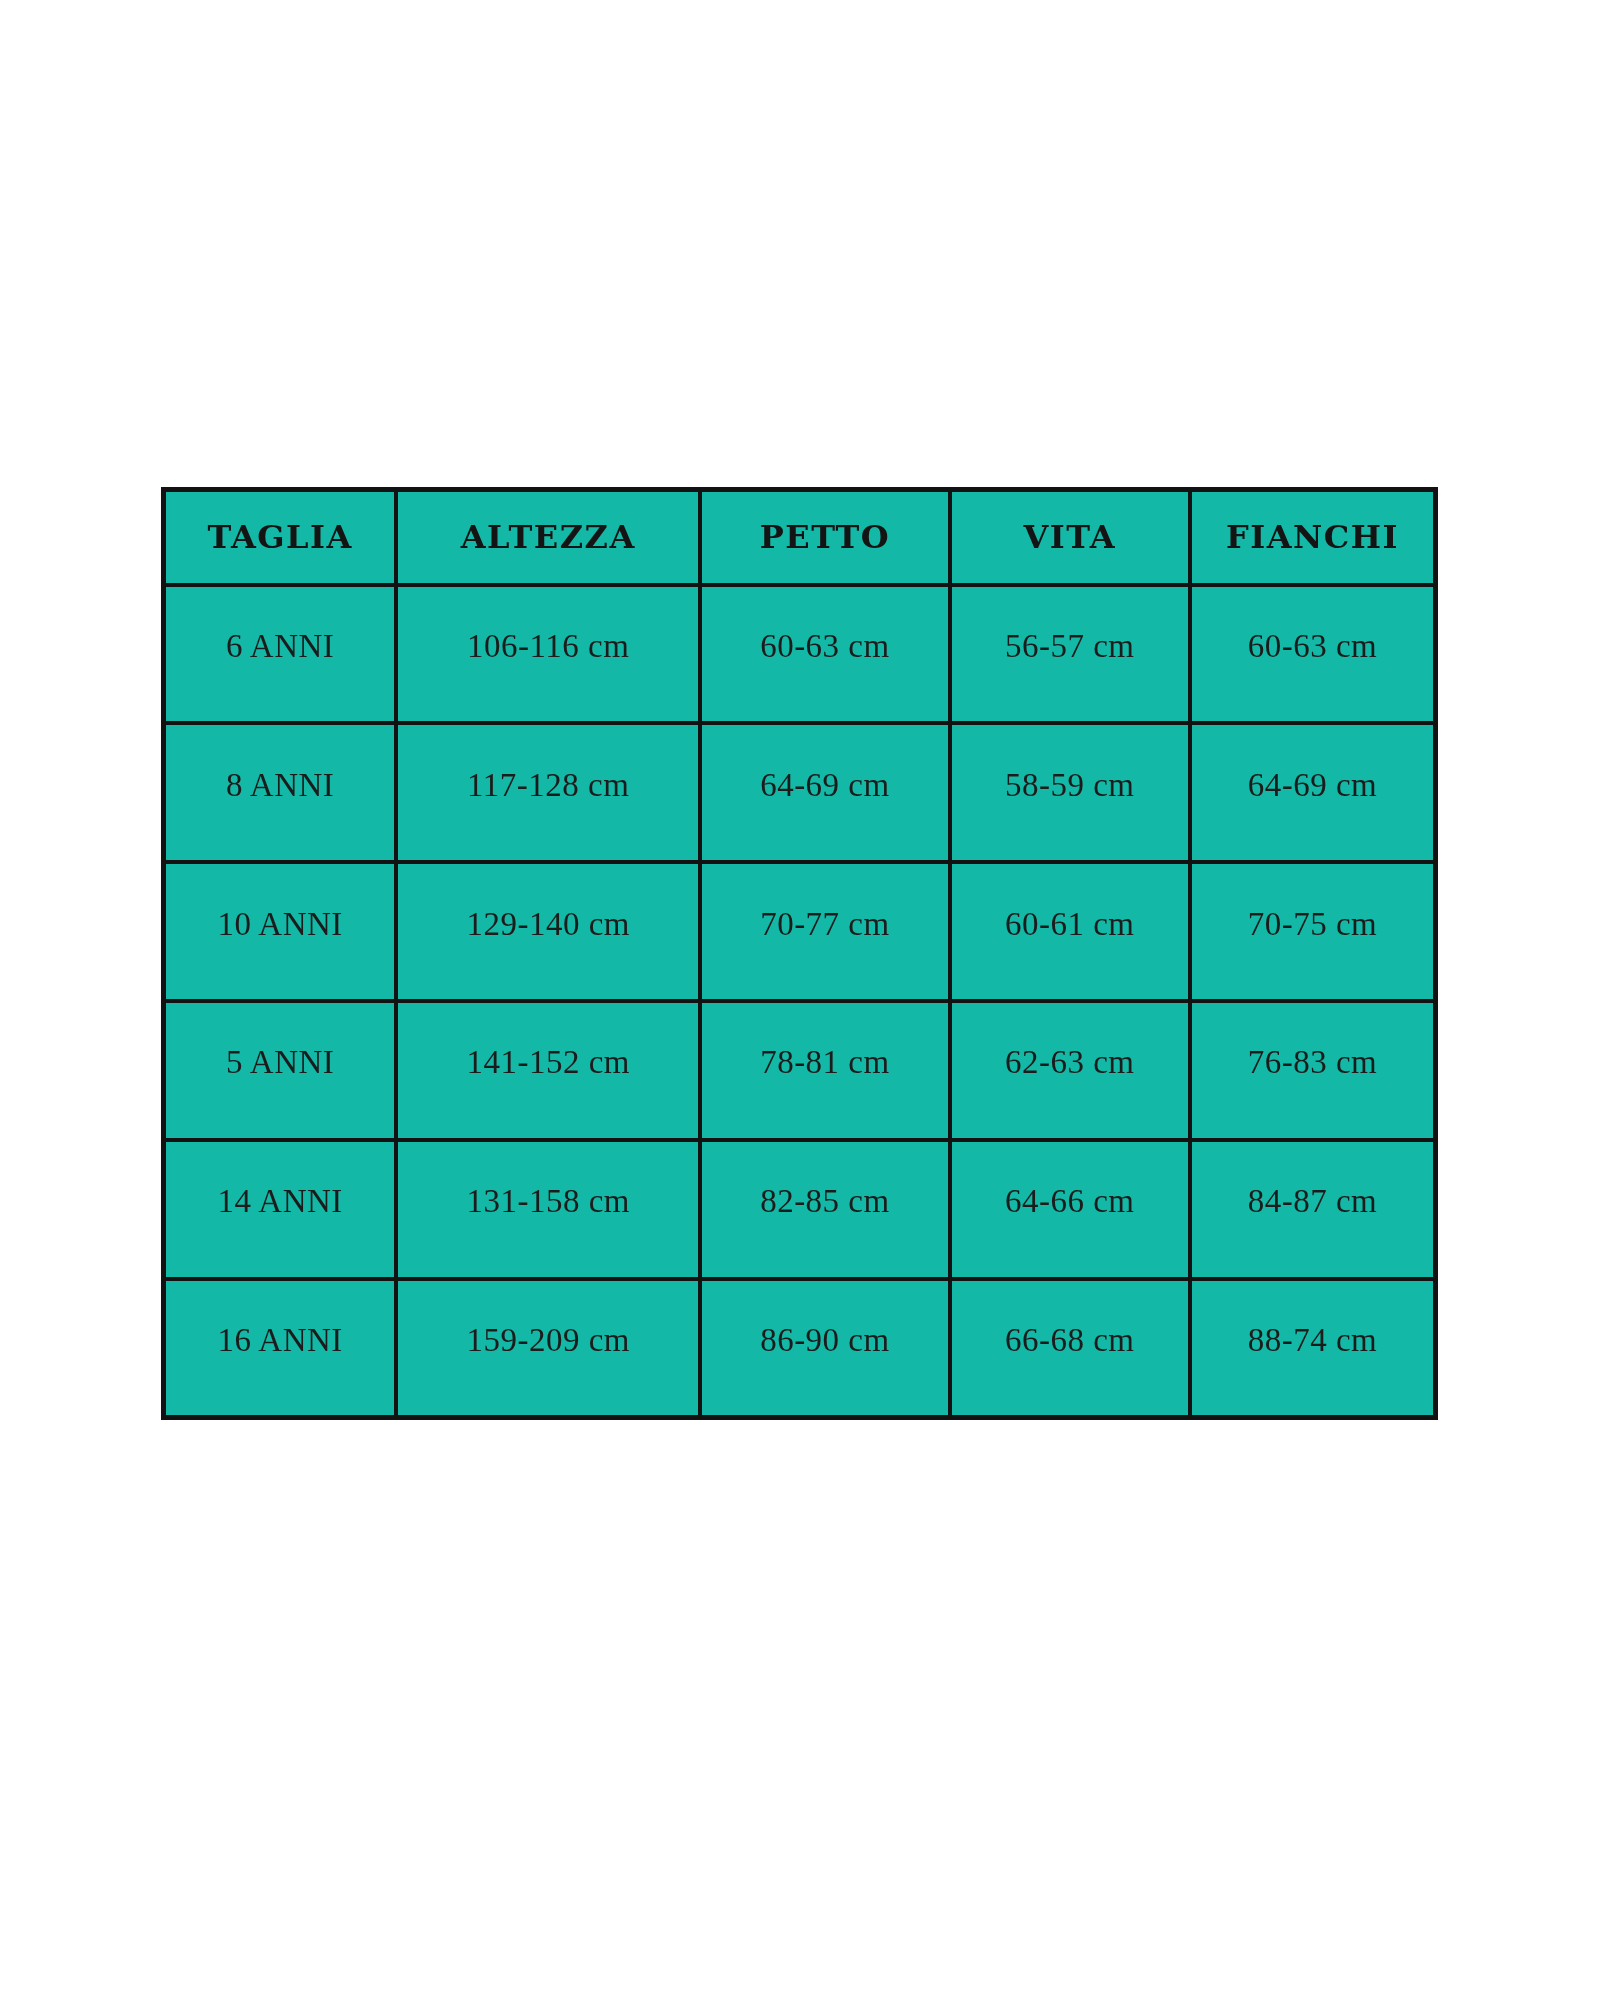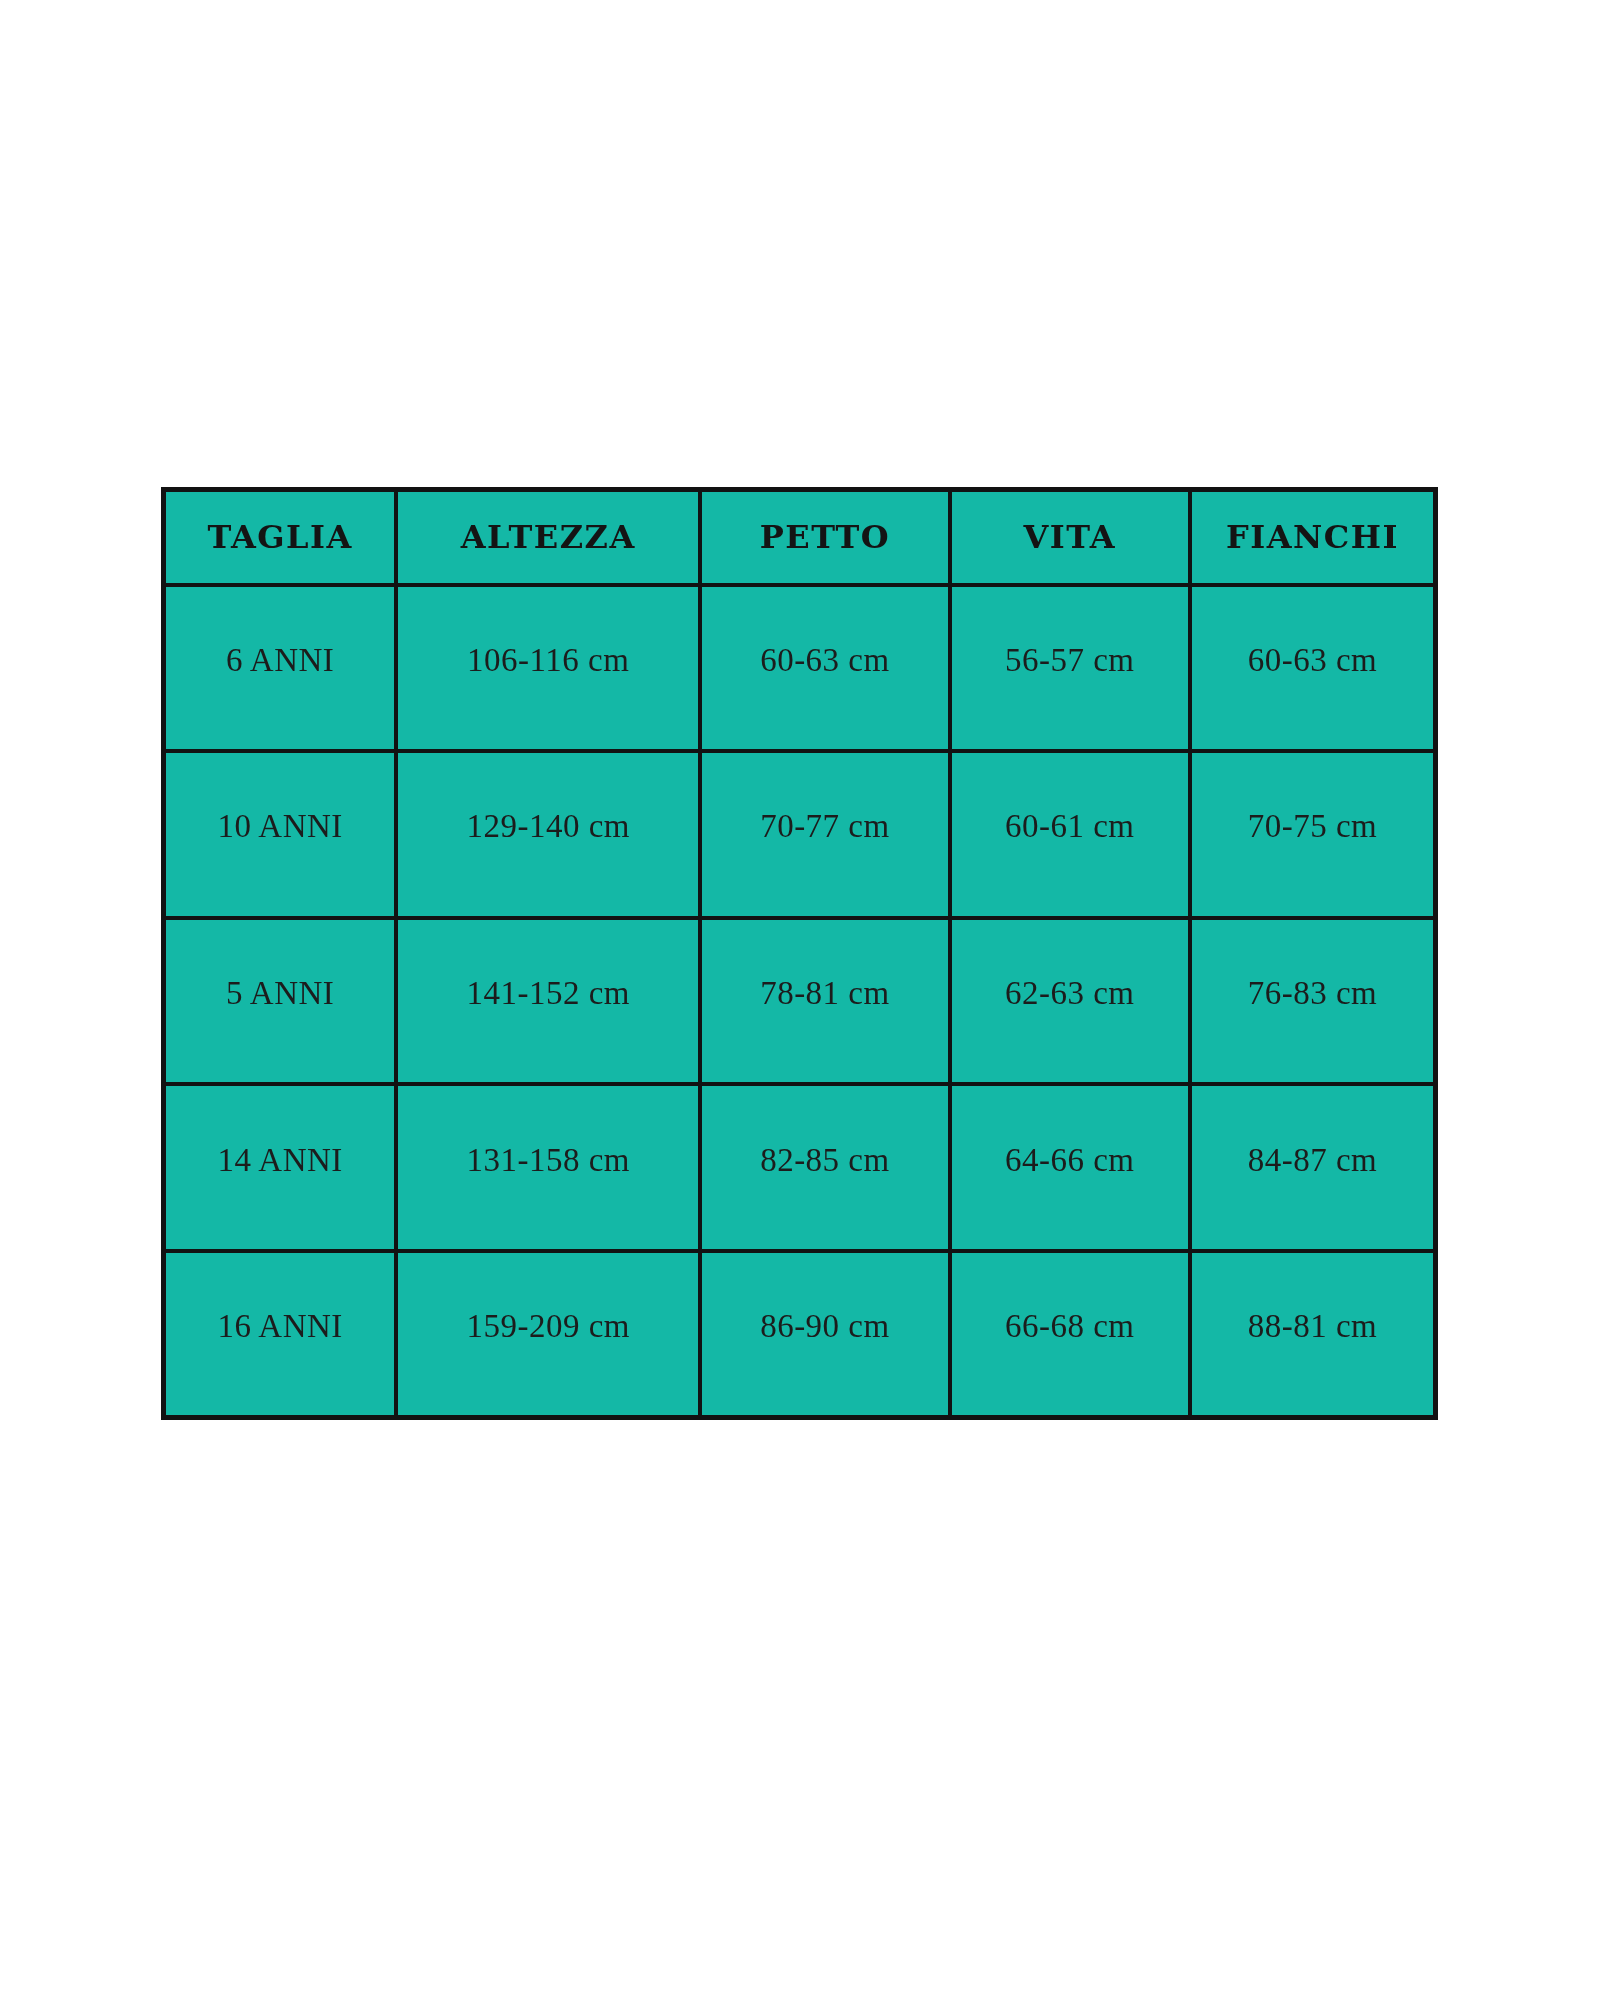--- a/index.html
+++ b/index.html
@@ -81,20 +81,27 @@
   </thead>
   <tbody>
       <tr>
         <td>6 ANNI</td>
         <td>106-116 cm</td>
         <td>60-63 cm</td>
         <td>56-57 cm</td>
         <td>60-63 cm</td>
       </tr>
       <tr>
+        <td>8 ANNI</td>
+        <td>117-128 cm</td>
+        <td>64-69 cm</td>
+        <td>58-59 cm</td>
+        <td>64-69 cm</td>
+      </tr>
+      <tr>
         <td>10 ANNI</td>
         <td>129-140 cm</td>
         <td>70-77 cm</td>
         <td>60-61 cm</td>
         <td>70-75 cm</td>
       </tr>
       <tr>
         <td>5 ANNI</td>
         <td>141-152 cm</td>
         <td>78-81 cm</td>
@@ -106,16 +113,16 @@
         <td>131-158 cm</td>
         <td>82-85 cm</td>
         <td>64-66 cm</td>
         <td>84-87 cm</td>
       </tr>
       <tr>
         <td>16 ANNI</td>
         <td>159-209 cm</td>
         <td>86-90 cm</td>
         <td>66-68 cm</td>
-        <td>88-81 cm</td>
+        <td>88-74 cm</td>
       </tr>
     </tbody>
 </table>
 
 </body></html>

